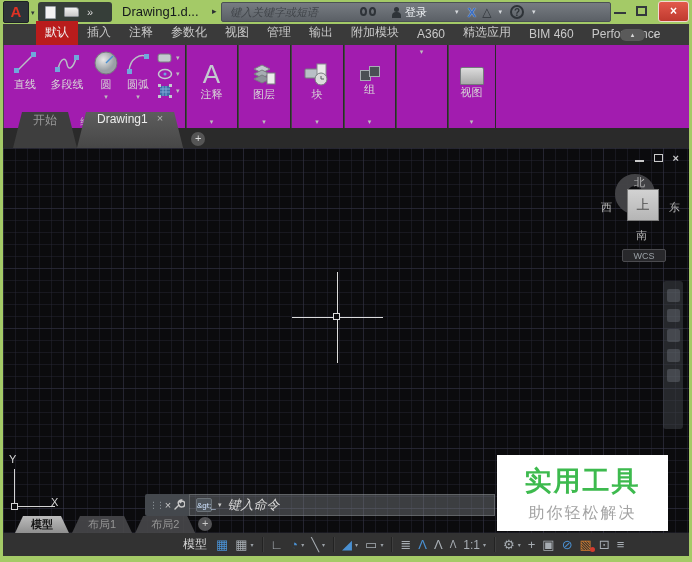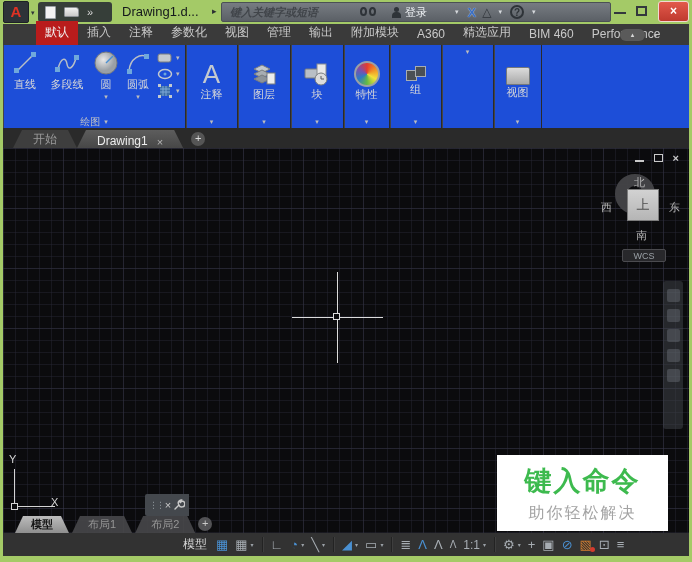--- a/index.html
+++ b/index.html
@@ -10,21 +10,21 @@
   .titlebar{position:relative;height:24px;width:100%;}
   .app-btn{position:absolute;left:3px;top:1px;width:26px;height:22px;background:#2e3338;border:1px solid #1d2125;border-radius:2px;color:#e03224;font-weight:bold;font-size:15px;text-align:center;line-height:20px;}
   .app-caret{position:absolute;left:31px;top:9px;font-size:7px;color:#2e3338;}
   .qat{position:absolute;left:38px;top:2px;height:20px;width:74px;background:rgba(42,47,52,.9);border-radius:3px;display:flex;align-items:center;gap:8px;padding:0 7px;}
   .ic-page{width:11px;height:13px;background:#f2f2f2;border:1px solid #9aa0a6;border-radius:1px;}
   .ic-folder{width:15px;height:10px;background:linear-gradient(#f0f0f0,#c9c9c9);border:1px solid #8d9196;border-radius:1px 3px 1px 1px;}
   .ic-chevrons{color:#d8d8d8;font-size:11px;letter-spacing:-1px;}
   .win-title{position:absolute;left:122px;top:4px;font-size:13px;color:#14181c;}
   .title-arrow{position:absolute;left:212px;top:6px;font-size:9px;color:#2a2e32;}
   .graybar{position:absolute;left:221px;top:2px;width:390px;height:20px;background:linear-gradient(#777c82,#5b6066);border:1px solid #4b5055;border-radius:2px;display:flex;align-items:center;}
-  .searchtxt{font-style:italic;font-size:11px;color:#41454a;padding-left:8px;width:138px;white-space:nowrap;overflow:hidden;font-weight:bold;}
+  .searchtxt{font-style:italic;font-size:11px;color:#41454a;padding-left:8px;width:138px;white-space:nowrap;overflow:hidden;}
   .binocs{width:16px;height:12px;position:relative;margin-right:10px;}
   .binocs i{position:absolute;width:7px;height:9px;border:2px solid #2e3338;border-radius:50%;top:1px;}
   .binocs i.l{left:0;} .binocs i.r{right:0;}
   .person{width:9px;height:11px;position:relative;margin:0 4px 0 6px;}
   .person::before{content:"";position:absolute;left:2px;top:0;width:5px;height:5px;border-radius:50%;background:#2e3338;}
   .person::after{content:"";position:absolute;left:0;top:5px;width:9px;height:6px;border-radius:4px 4px 0 0;background:#2e3338;}
   .signin-label{font-size:11px;color:#eef1f4;}
   .tb-caret{font-size:7px;color:#d7dade;margin:0 5px;}
   .x-app{font-size:13px;font-weight:bold;color:#3a6fc4;text-shadow:0 0 1px #e8eef5;margin:0 4px;}
   .tri-app{font-size:12px;color:#2e3338;margin:0 2px;}
@@ -34,21 +34,21 @@
   .win-close{position:absolute;left:658px;top:1px;width:31px;height:21px;background:linear-gradient(#e2594b,#bf3a2f);border:1px solid #f0d9d2;border-radius:3px;color:#fff;font-weight:bold;font-size:12px;text-align:center;line-height:19px;}
 
   
   .tabrow{position:relative;height:21px;margin:0 3px;background:#3a3a3a;display:flex;align-items:flex-end;padding-left:33px;}
   .rtab{font-size:12px;color:#c9c9c9;padding:3px 9px 4px 9px;white-space:nowrap;}
   .rtab.active{background:#b91c1c;color:#f2f2f2;}
   .ribbon-min{position:absolute;right:44px;top:5px;width:25px;height:12px;background:#5a5a5a;border-radius:6px;color:#d6d6d6;font-size:7px;text-align:center;line-height:12px;}
   .ribbon-min-caret{position:absolute;right:32px;top:8px;font-size:7px;color:#bdbdbd;}
 
   
-  .ribbon{height:83px;margin:0 3px;background:#1d4ed8;display:flex;}
+  .ribbon{height:83px;margin:0 3px;background:#a21caf;display:flex;}
   .panel{height:100%;border-right:1px solid #2a2a2a;box-shadow:inset 1px 0 0 #454545;display:flex;flex-direction:column;}
   .pbody{flex:1;display:flex;align-items:center;justify-content:center;flex-direction:column;padding-top:3px;}
   .pfoot{height:13px;display:flex;align-items:center;justify-content:center;gap:4px;font-size:10px;color:#c4c4c4;}
   .pcaret{font-size:7px;color:#bdbdbd;}
   .plabel{font-size:11px;color:#d8d8d8;white-space:nowrap;}
   .drawbody{flex:1;display:flex;align-items:flex-start;padding:5px 2px 0 4px;gap:2px;}
   .tool{display:flex;flex-direction:column;align-items:center;gap:1px;width:36px;}
   .tool.narrow{width:30px;}
   .tool.wide{width:44px;}
   .minicol{display:flex;flex-direction:column;gap:4px;padding-top:2px;margin-left:2px;}
@@ -58,21 +58,21 @@
   .clip{width:22px;height:24px;position:relative;}
   .clip::before{content:"";position:absolute;left:0;top:2px;width:14px;height:20px;background:#aab0b6;border:1px solid #787c80;border-radius:1px;}
   .clip::after{content:"";position:absolute;left:7px;top:0;width:14px;height:20px;background:#e9e9e9;border:1px solid #888c90;border-radius:1px;}
   .viewfold{width:24px;height:18px;background:linear-gradient(#dcdcdc,#a9a9a9);border:1px solid #74787c;border-radius:2px 2px 1px 1px;margin-top:4px;}
   .grpicon{width:22px;height:16px;position:relative;}
   .grpicon::before,.grpicon::after{content:"";position:absolute;width:9px;height:9px;border:1px solid #a7adb3;background:#4a4f54;}
   .grpicon::before{left:1px;top:4px;} .grpicon::after{right:1px;top:0;}
 
   
   .filetabs{height:20px;margin:0 3px;background:#2a2a2a;position:relative;display:flex;align-items:flex-end;padding-left:10px;}
-  .ftab{height:18px;clip-path:polygon(9px 0,calc(100% - 9px) 0,100% 100%,0 100%);padding:0 20px;font-size:12px;display:flex;align-items:flex-end;gap:9px;}
+  .ftab{height:36px;clip-path:polygon(9px 0,calc(100% - 9px) 0,100% 100%,0 100%);padding:0 20px;font-size:12px;display:flex;align-items:flex-start;gap:9px;}
   .ftab.start{background:#3e3e3e;color:#9b9b9b;}
   .ftab.current{background:linear-gradient(#5d5d5d,#474747);color:#ededed;}
   .ftab-close{color:#b5b5b5;font-size:11px;}
   .ftab-add{width:14px;height:14px;border-radius:50%;background:#555;color:#ddd;font-size:11px;text-align:center;line-height:13px;margin:0 0 2px 8px;}
 
   
   .canvas{position:relative;height:385px;margin:0 3px;background-color:#0b0b0d;overflow:hidden;
     background-image:
       linear-gradient(rgba(58,58,78,.38) 1px,transparent 1px),
       linear-gradient(90deg,rgba(58,58,78,.38) 1px,transparent 1px),
@@ -294,29 +294,20 @@
           <circle cx="18" cy="18" r="6" fill="#dcdcdc" stroke="#787c80"></circle>
           <path d="M18 15 v3 h3" stroke="#55595d" fill="none"></path>
         </svg>
         <span class="plabel">块</span>
       </div>
       <div class="pfoot">
           <span class="pcaret">▾</span>
         </div>
     </div>
 
-    <div class="panel" style="width:46px">
-      <div class="pbody">
-        <div class="cwheel"></div>
-        <span class="plabel">特性</span>
-      </div>
-      <div class="pfoot">
-          <span class="pcaret">▾</span>
-        </div>
-    </div>
 
     <div class="panel" style="width:52px">
       <div class="pbody">
         <div class="grpicon"></div>
         <span class="plabel">组</span>
       </div>
       <div class="pfoot">
           <span class="pcaret">▾</span>
         </div>
     </div>
@@ -384,24 +375,29 @@
     <div class="ucs-x">X</div>
 
     <div class="cmdline">
       <div class="cmd-handle">
         <span class="cmd-grip">⋮⋮</span>
         <span class="cmd-close">×</span>
         <svg width="12" height="12" viewBox="0 0 12 12">
           <path d="M2 10 L6 6 M6 6 a3 3 0 1 0 3-4 l-1.6 1.6 -1-1 L8 1 a3 3 0 0 0 -2 5Z" stroke="#c9c9c9" stroke-width="1.4" fill="none" stroke-linecap="round"></path>
         </svg>
       </div>
+      <div class="cmd-field">
+        <span class="cmd-chip">&amp;gt;_</span>
+        <span class="cmd-caret">▾</span>
+        <span class="cmd-ph">键入命令</span>
+      </div>
     </div>
 
     <div class="wm">
-      <div class="wm-title">键入命令</div>
+      <div class="wm-title">实用工具</div>
       <div class="wm-sub">助你轻松解决</div>
     </div>
 
     <div class="ltabs">
       <div class="ltab active">模型</div>
       <div class="ltab idle">布局1</div>
       <div class="ltab idle">布局2</div>
       <div class="ltab-add">+</div>
     </div>
   </div>

